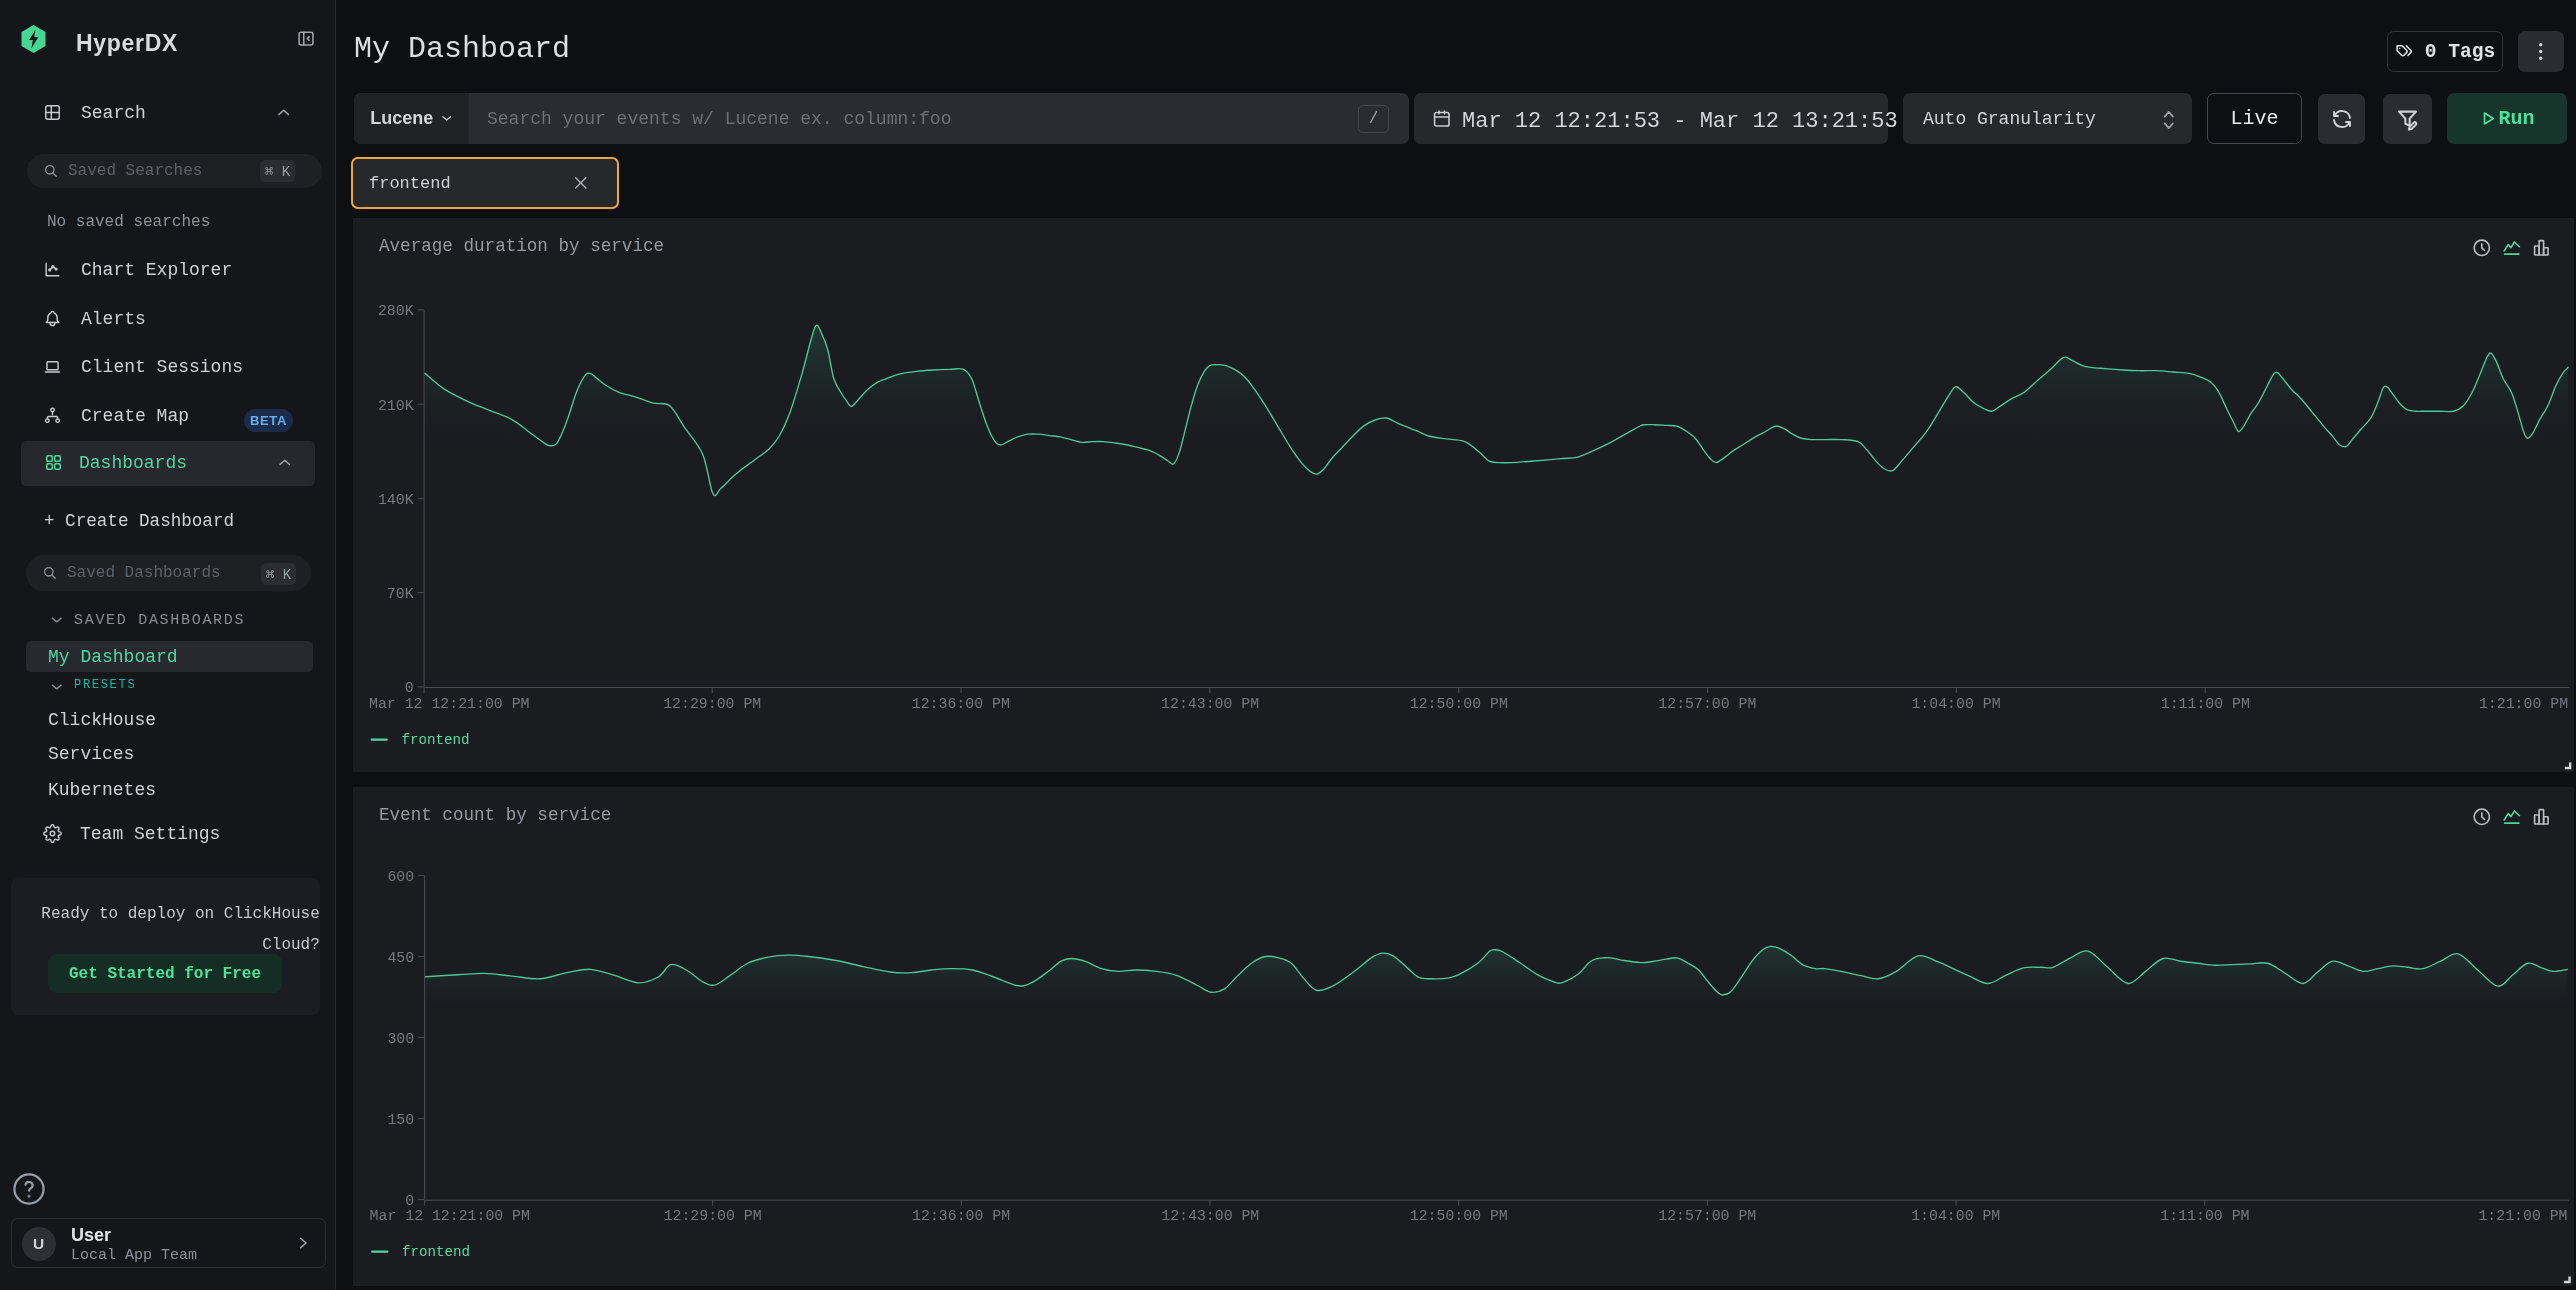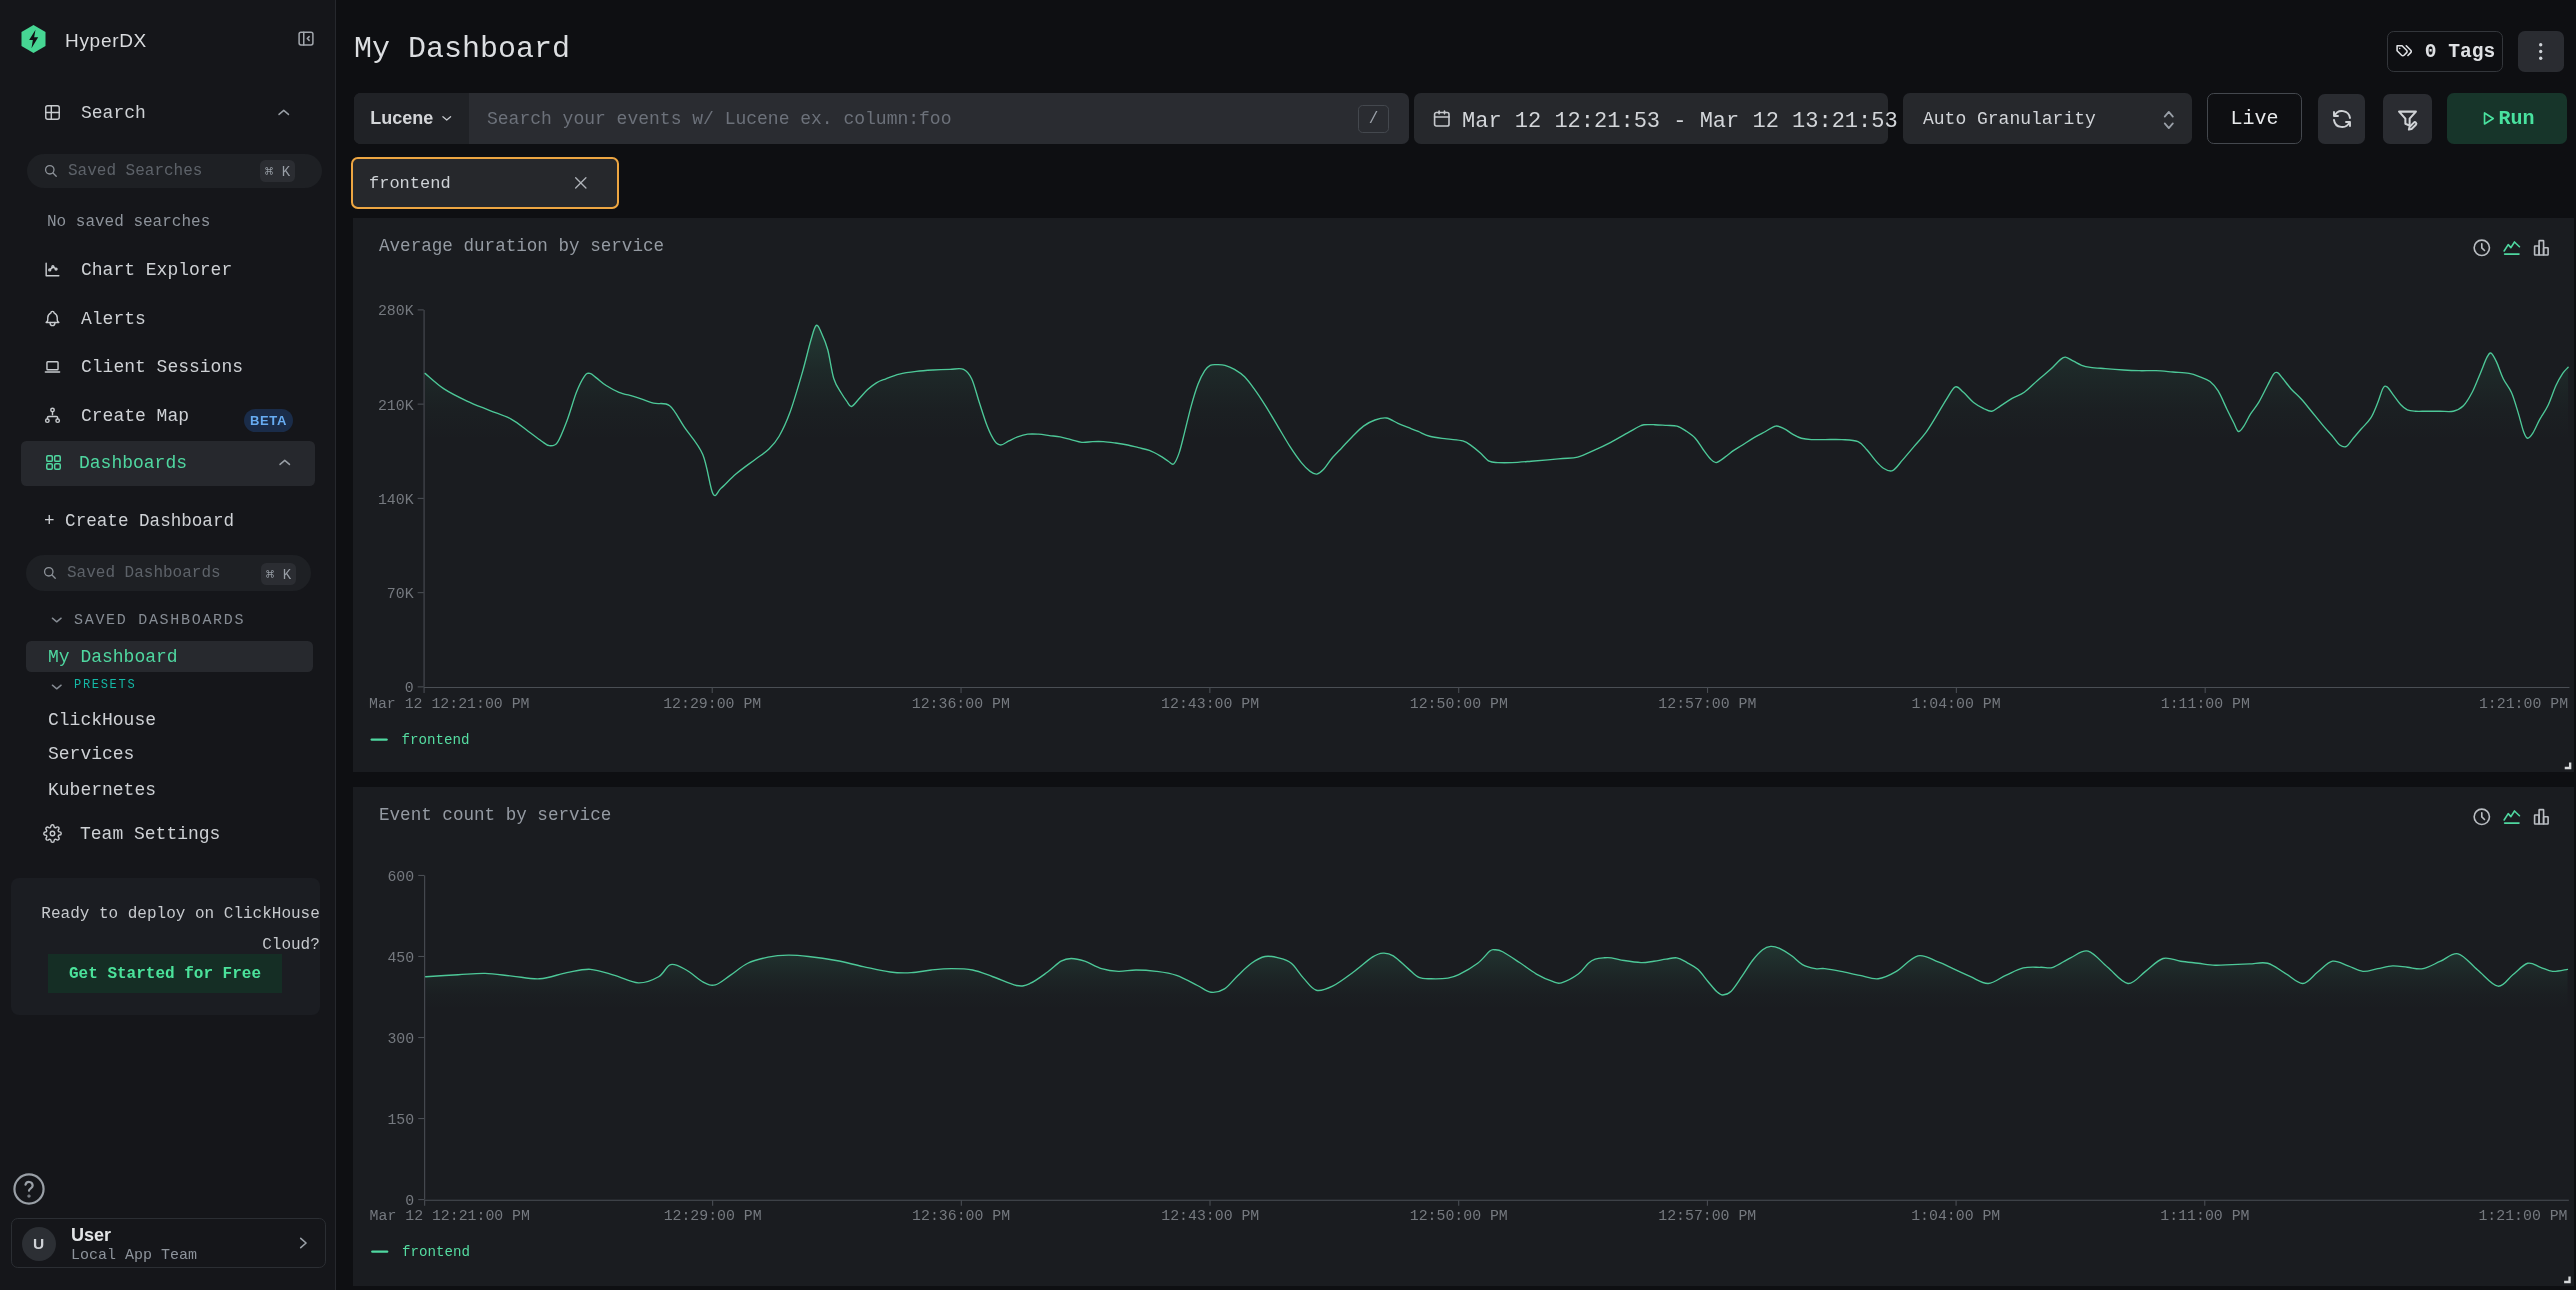--- a/index.html
+++ b/index.html
@@ -15,21 +15,21 @@
 .sbox{position:absolute;left:26px;background:#1e2024;border-radius:6.8px;display:flex;align-items:center;color:#5d6269}
 .kbd{position:absolute;background:#2b2d32;border-radius:4px;color:#989ea6;font-size:14px;display:flex;align-items:center;justify-content:center}
 .btn{position:absolute;border-radius:5.4px;display:flex;align-items:center;justify-content:center}
 </style></head>
 <body>
 <div class="sidebar">
 <svg class="abs" style="left:21px;top:25px" width="25" height="28" viewBox="0 0 37 42">
 <path d="M18.5 0 L36.5 10.5 L36.5 31.5 L18.5 42 L0.5 31.5 L0.5 10.5 Z" fill="#46d693"></path>
 <path d="M21.5 7 L12 22.5 L17.5 22.5 L15.5 35 L25.5 18.5 L19.5 18.5 Z" fill="#101114"></path>
 </svg>
-<div class="abs sans" style="left:65px;top:30px;font-size:19px;font-weight:normal;color:#d9dbde;letter-spacing:0.7px">HyperDX</div>
+<div class="abs sans" style="left:76px;top:30px;font-size:23px;font-weight:bold;color:#d9dbde;letter-spacing:0.7px">HyperDX</div>
 <svg class="abs" style="left:297px;top:29px" width="18" height="19" viewBox="0 0 24 24" fill="none" stroke="#a2a7ad" stroke-width="2" stroke-linecap="round" stroke-linejoin="round">
 <rect x="2.8" y="3.5" width="18.4" height="17" rx="2.5"></rect>
       <path d="M9 3.5v17"></path>
       <path d="M16.2 9.5 L13.7 12 L16.2 14.5"></path>
 </svg>
 <svg class="abs" style="left:43px;top:103px" width="19" height="19" viewBox="0 0 24 24" fill="none" stroke="#c8cbcf" stroke-width="1.8" stroke-linecap="round">
 <rect x="3.5" y="3.5" width="17" height="17" rx="2.5"></rect>
       <path d="M10.5 3.5v17"></path>
       <path d="M3.5 12h17"></path>
 </svg>
@@ -107,21 +107,21 @@
 <div class="abs mono" style="left:48px;top:710px;font-size:18px;color:#ced1d5">ClickHouse</div>
 <div class="abs mono" style="left:48px;top:744px;font-size:18px;color:#ced1d5">Services</div>
 <div class="abs mono" style="left:48px;top:780px;font-size:18px;color:#ced1d5">Kubernetes</div>
 <svg class="abs" style="left:43px;top:824px" width="19" height="19" viewBox="0 0 24 24" fill="none" stroke="#c8cbcf" stroke-width="1.8" stroke-linecap="round" stroke-linejoin="round">
       <circle cx="12" cy="12" r="2.8"></circle>
       <path d="M19.4 15a1.65 1.65 0 0 0 .33 1.82l.06.06a2 2 0 1 1-2.83 2.83l-.06-.06a1.65 1.65 0 0 0-1.82-.33a1.65 1.65 0 0 0-1 1.51V21a2 2 0 1 1-4 0v-.09a1.65 1.65 0 0 0-1-1.51a1.65 1.65 0 0 0-1.82.33l-.06.06a2 2 0 1 1-2.83-2.83l.06-.06a1.65 1.65 0 0 0 .33-1.82a1.65 1.65 0 0 0-1.51-1H3a2 2 0 1 1 0-4h.09a1.65 1.65 0 0 0 1.51-1a1.65 1.65 0 0 0-.33-1.82l-.06-.06a2 2 0 1 1 2.83-2.83l.06.06a1.65 1.65 0 0 0 1.82.33h0a1.65 1.65 0 0 0 1-1.51V3a2 2 0 1 1 4 0v.09a1.65 1.65 0 0 0 1 1.51h0a1.65 1.65 0 0 0 1.82-.33l.06-.06a2 2 0 1 1 2.83 2.83l-.06.06a1.65 1.65 0 0 0-.33 1.82v0a1.65 1.65 0 0 0 1.51 1H21a2 2 0 1 1 0 4h-.09a1.65 1.65 0 0 0-1.51 1z"></path>
     </svg>
 <div class="item" style="left:80px;top:824px">Team Settings</div>
 <div class="abs" style="left:10.8px;top:878px;width:309px;height:137px;background:#1b1d22;border-radius:8px"></div>
 <div class="abs mono" style="left:10.8px;top:899px;width:309px;text-align:right;font-size:16px;color:#c6c9cd;line-height:31px">Ready to deploy on ClickHouse<br>Cloud?</div>
-<div class="abs mono" style="left:48px;top:954px;width:234px;height:39px;background:#152e25;border-radius:0;display:flex;align-items:center;justify-content:center;font-weight:bold;font-size:16px;color:#4be29b">Get Started for Free</div>
+<div class="abs mono" style="left:48px;top:954px;width:234px;height:39px;background:#152e25;border-radius:9px;display:flex;align-items:center;justify-content:center;font-weight:bold;font-size:16px;color:#4be29b">Get Started for Free</div>
 <svg class="abs" style="left:9.5px;top:1170px" width="38" height="38" viewBox="0 0 24 24" fill="none" stroke="#9aa0a7" stroke-width="1.4" stroke-linecap="round">
       <circle cx="12" cy="12" r="9.2"></circle>
       <path d="M9.8 9.2a2.3 2.3 0 0 1 4.5 .7c0 1.5-2.3 2-2.3 3.2"></path>
       <circle cx="12" cy="16.4" r="0.3" fill="#9aa0a7"></circle>
     </svg>
 <div class="abs" style="left:10.8px;top:1218px;width:315px;height:50px;border:0.7px solid #2b2e33;border-radius:6.8px"></div>
 <div class="abs sans" style="left:21.6px;top:1227px;width:34px;height:34px;border-radius:50%;background:#2c2f34;color:#cfd2d6;font-weight:bold;font-size:15.5px;display:flex;align-items:center;justify-content:center">U</div>
 <div class="abs sans" style="left:71px;top:1225px;font-size:18px;font-weight:bold;color:#e2e4e6">User</div>
 <div class="abs mono" style="left:71px;top:1247px;font-size:15px;color:#8d939b">Local App Team</div>
 <svg class="abs" style="left:298px;top:1235px" width="10.8" height="16" viewBox="0 0 16 24" fill="none" stroke="#9aa0a7" stroke-width="2.4" stroke-linecap="round" stroke-linejoin="round">

